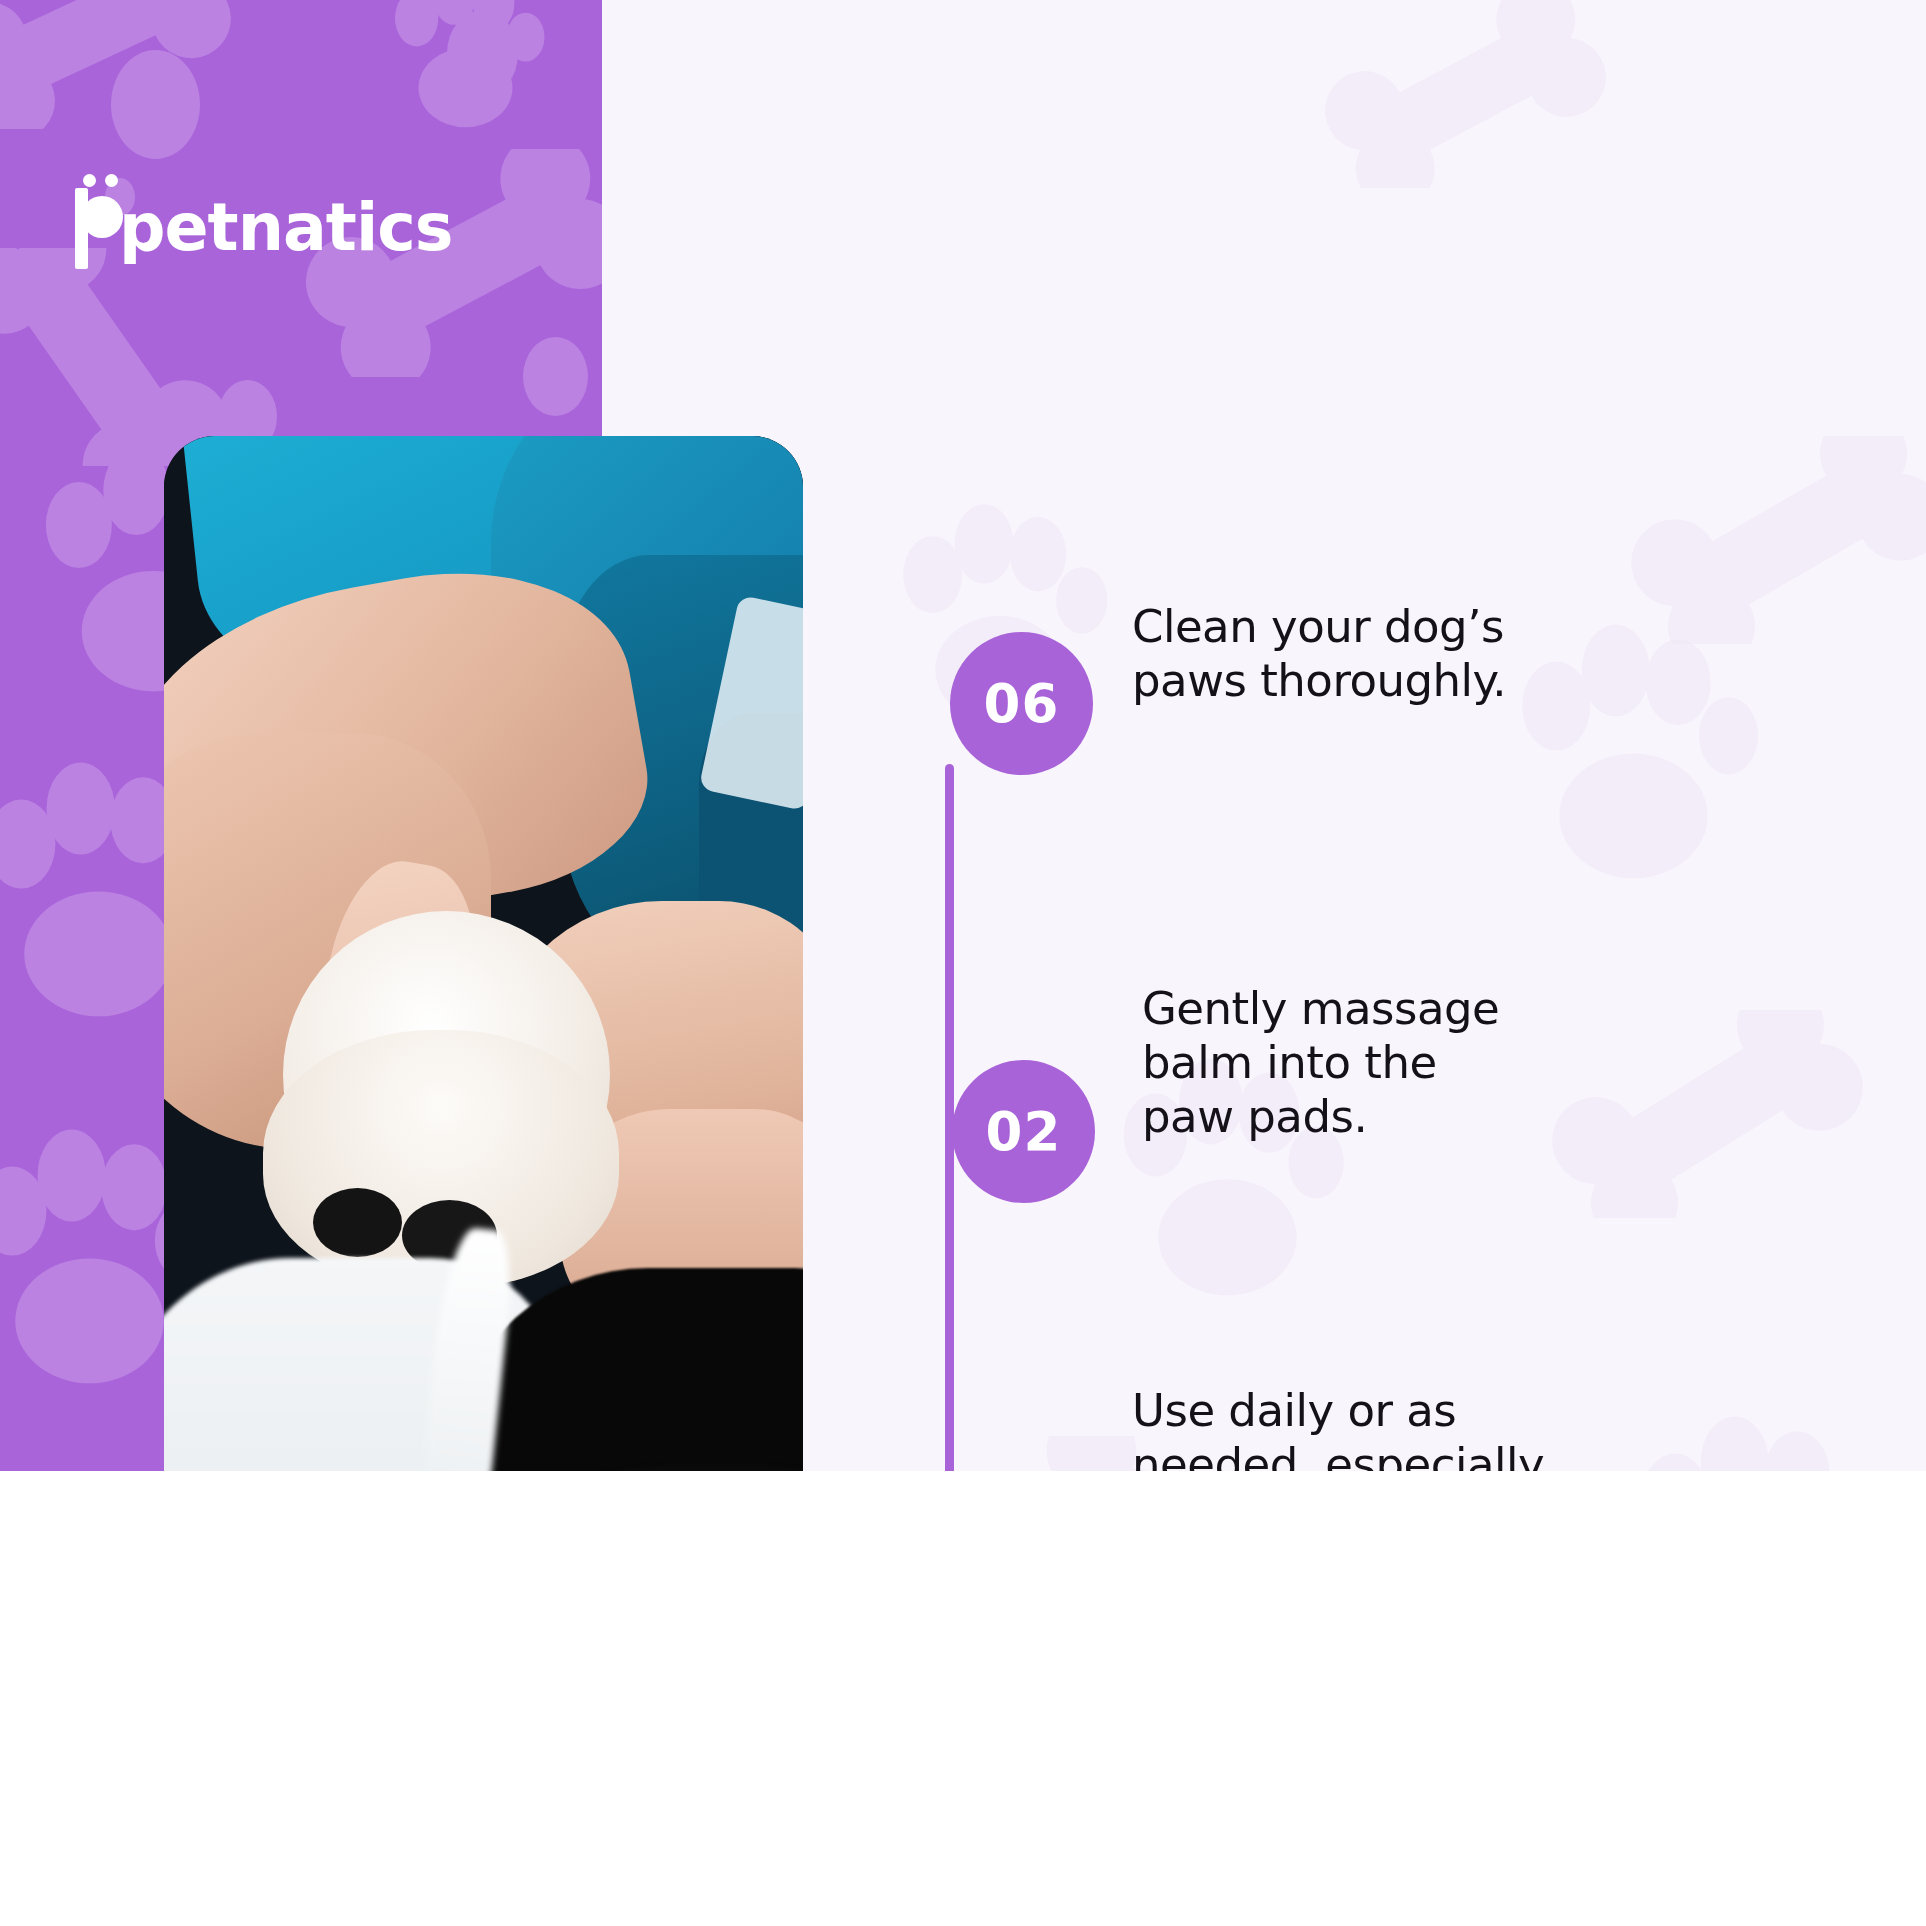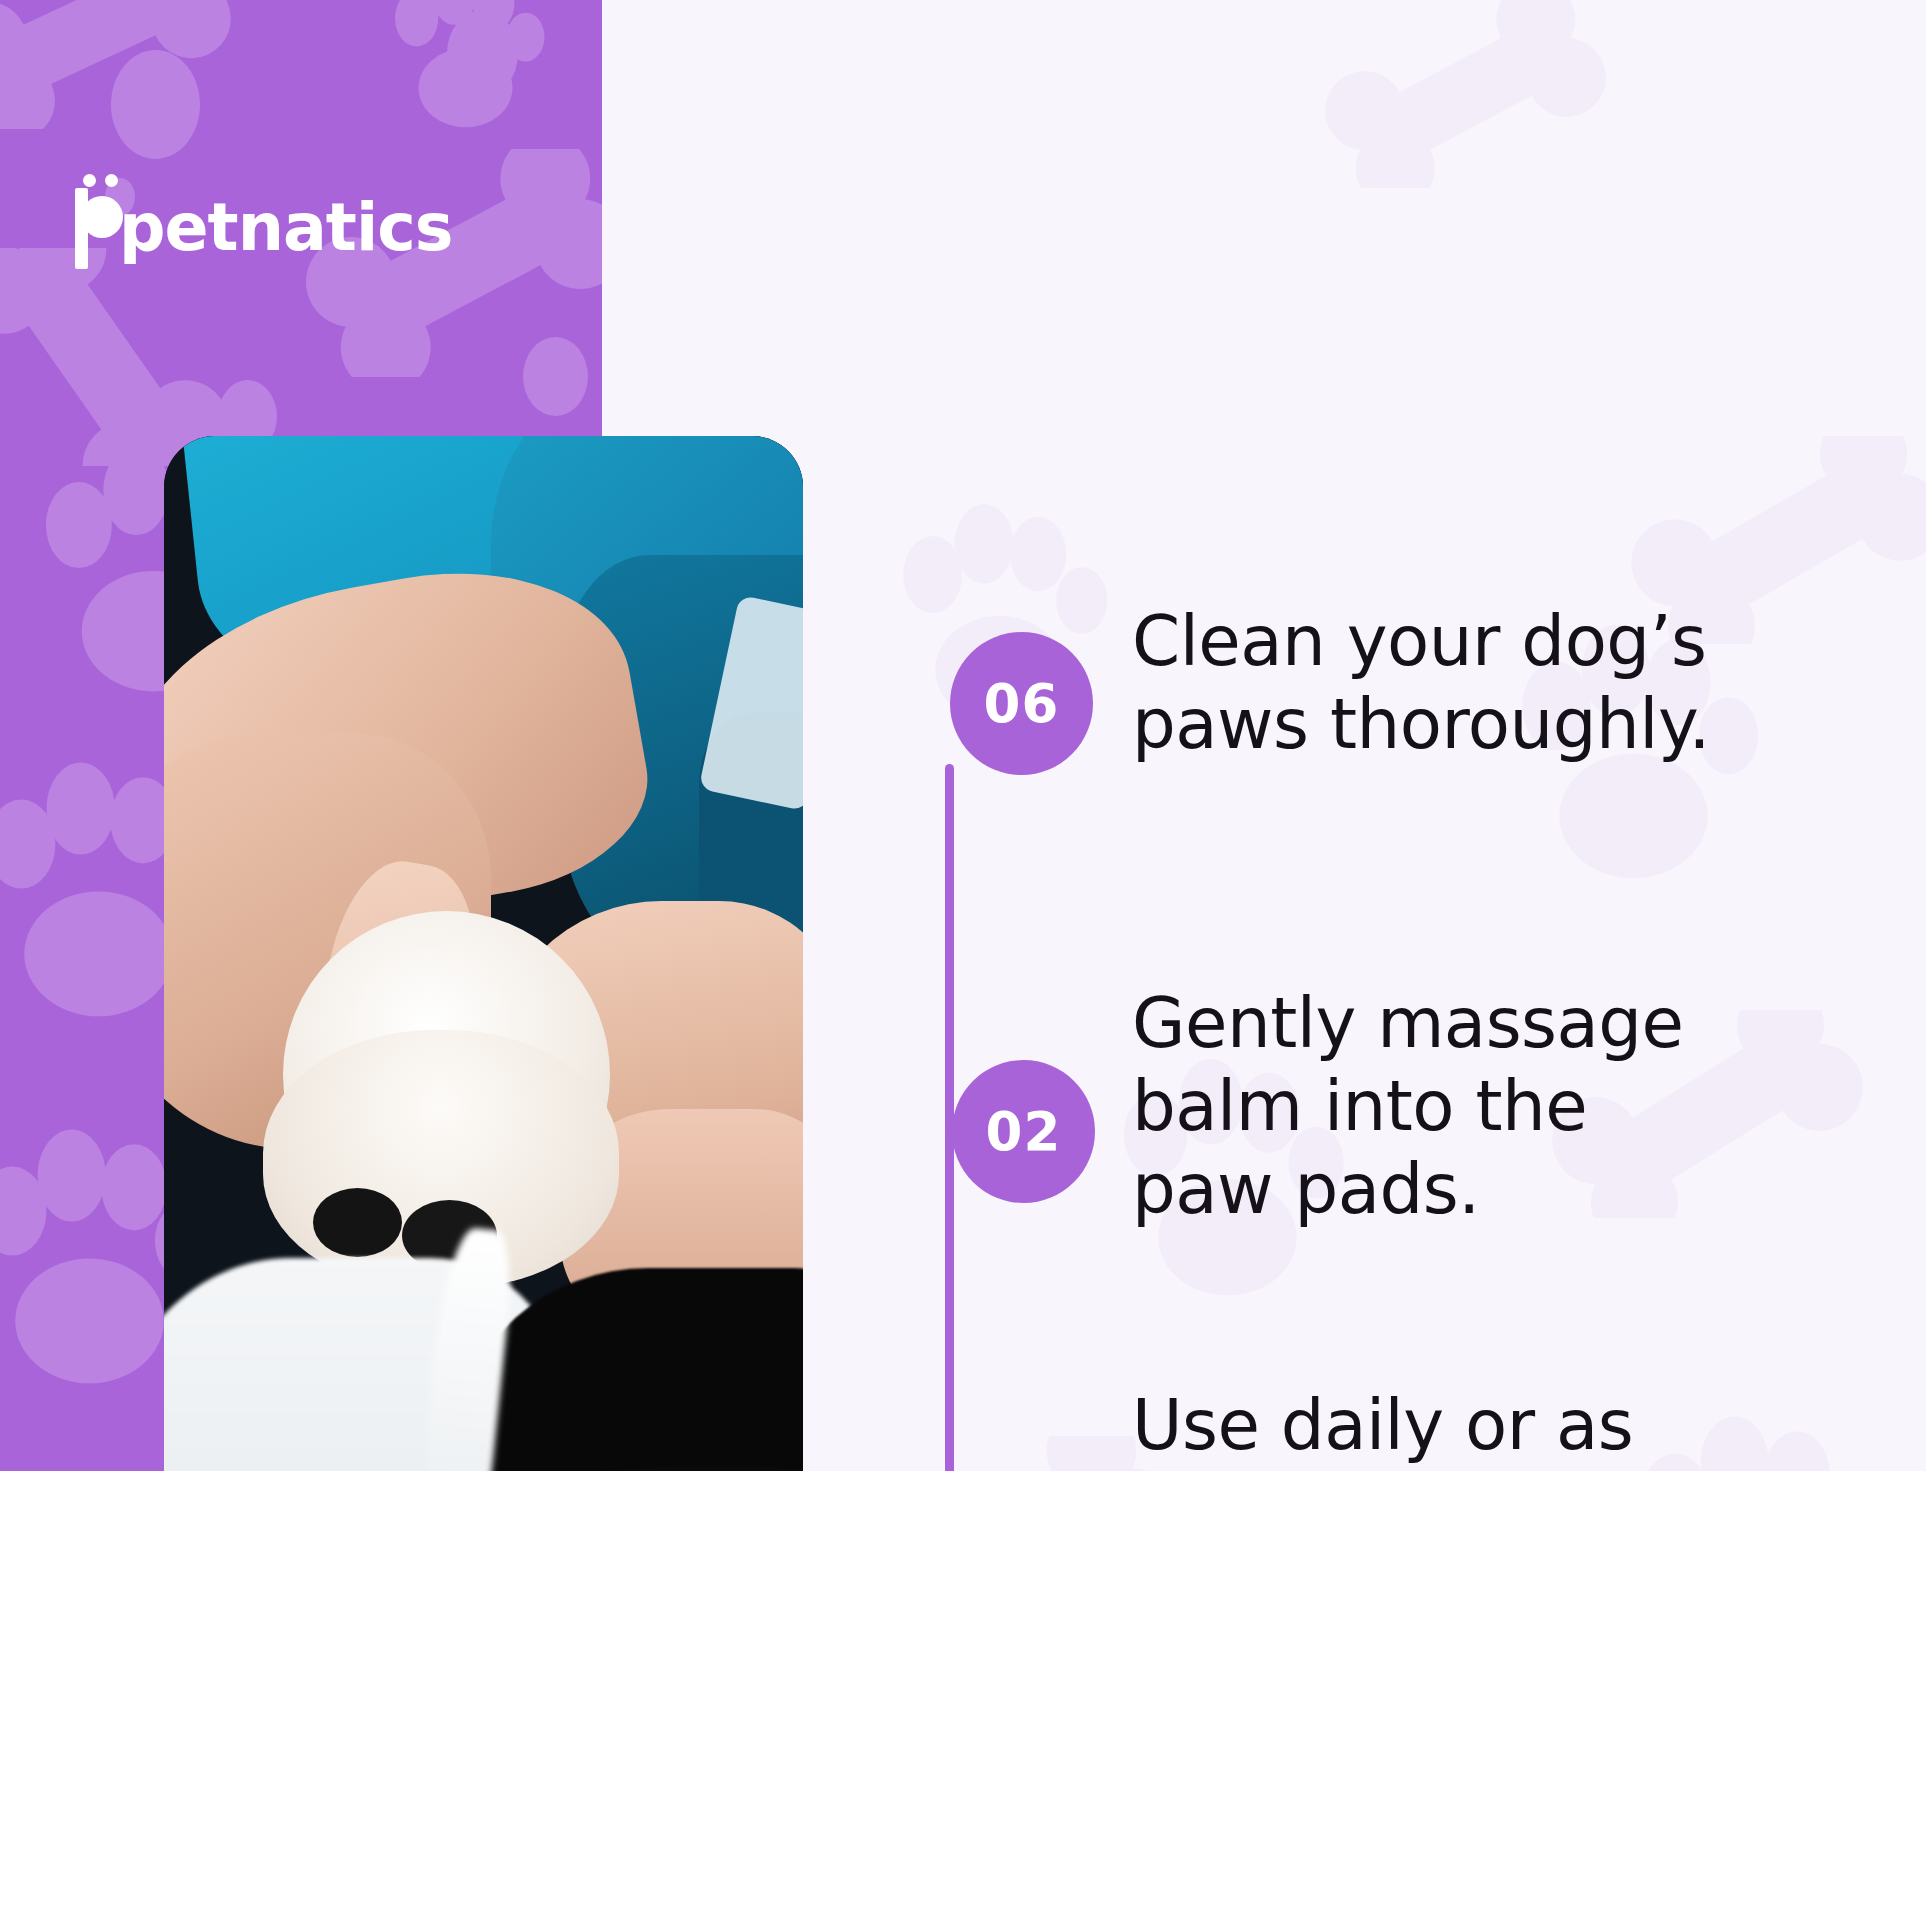--- a/index.html
+++ b/index.html
@@ -88,21 +88,21 @@
     background:#A963D8;
     display:flex;align-items:center;justify-content:center;
     color:#ffffff;font-size:53px;font-weight:700;
     font-family:"DejaVu Sans", sans-serif;
     letter-spacing:1px;
     z-index:6;
   }
   .step-text{
     position:absolute;
     color:#151119;
-    font-size:69px;
+    font-size:45px;
     line-height:1.20;
     font-family:"DejaVu Sans", sans-serif;
     font-weight:400;
     letter-spacing:-0.5px;
     z-index:5;
     white-space:pre-line;
   }
 </style>
 </head>
 <body>
@@ -340,21 +340,21 @@
   <div class="steps">
 
     <div class="step">
       <div class="badge" style="left:73px;top:8px;">06</div>
       <div class="step-text" style="left:255px;top:-24px;width:693px;">Clean your dog’s
 paws thoroughly.</div>
     </div>
 
     <div class="step">
       <div class="badge" style="left:75px;top:436px;">02</div>
-      <div class="step-text" style="left:255px;top:358px;width:693px;">Gently massage
+      <div class="step-text" style="left:265px;top:358px;width:693px;">Gently massage
 balm into the
 paw pads.</div>
     </div>
 
     <div class="step">
       <div class="badge" style="left:89px;top:893px;">08</div>
       <div class="step-text" style="left:255px;top:729px;width:713px;margin-top:31px;">Use daily or as
 needed, especially
 before and after
 outdoor activities.</div>

